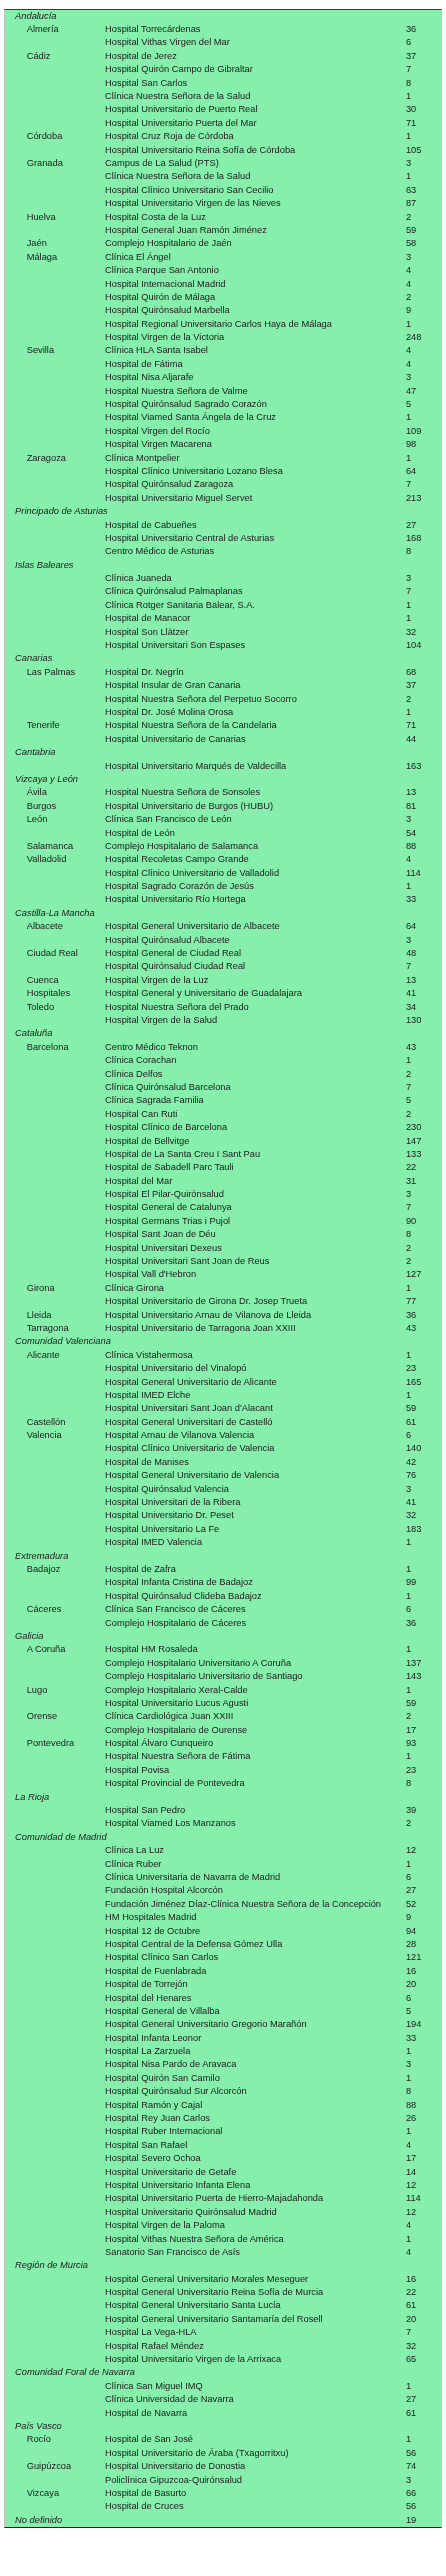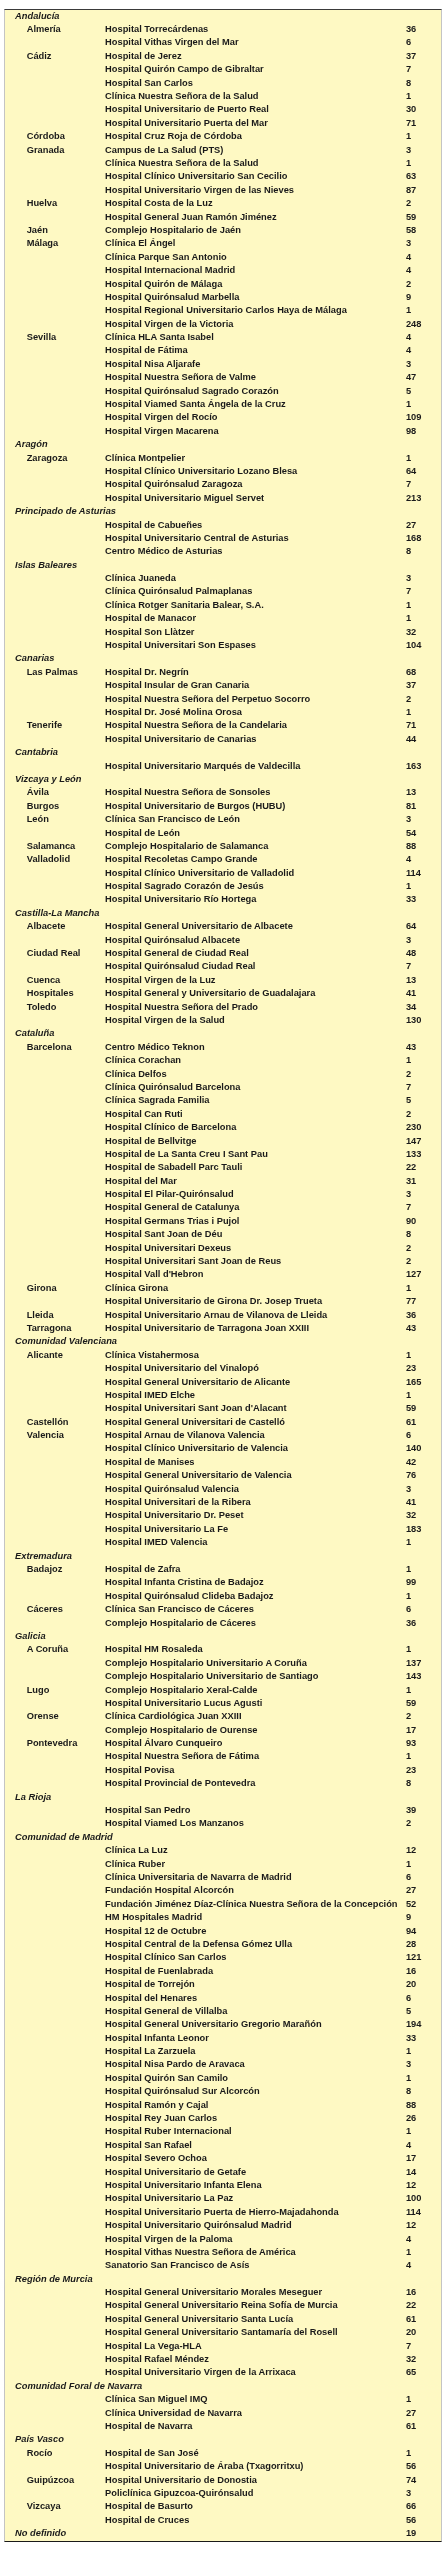--- a/index.html
+++ b/index.html
@@ -11,22 +11,21 @@
     font-family:"Liberation Sans", sans-serif;
     color:#1a1a1a;
   }
   .doc{
     position:relative;
     margin:8.7px 4.1px 0 4.1px;      
     border-top:0.6px solid #3a3a3a;
     border-bottom:0.6px solid #1a1a1a;
     border-left:0.6px solid #c4c4c4;
     border-right:0.6px solid #c4c4c4;
-    background:#fef9c3;
-    font-weight:bold;
+    background:#86efac;
   }
   .row{
     display:flex;
     align-items:center;
     height:13.4px;
     font-size:9.3px;
     line-height:13.4px;
     white-space:nowrap;
     overflow:hidden;
   }
@@ -97,20 +96,25 @@
         <div class="cell geo"></div>
         <div class="cell hospital">Hospital Universitario Puerta del Mar</div>
         <div class="cell count">71</div>
       </div>
       <div class="row">
         <div class="cell geo">Córdoba</div>
         <div class="cell hospital">Hospital Cruz Roja de Córdoba</div>
         <div class="cell count">1</div>
       </div>
       <div class="row">
+        <div class="cell geo"></div>
+        <div class="cell hospital">Hospital Universitario Reina Sofía de Córdoba</div>
+        <div class="cell count">105</div>
+      </div>
+      <div class="row">
         <div class="cell geo">Granada</div>
         <div class="cell hospital">Campus de La Salud (PTS)</div>
         <div class="cell count">3</div>
       </div>
       <div class="row">
         <div class="cell geo"></div>
         <div class="cell hospital">Clínica Nuestra Señora de la Salud</div>
         <div class="cell count">1</div>
       </div>
       <div class="row">
@@ -207,23 +211,20 @@
         <div class="cell geo"></div>
         <div class="cell hospital">Hospital Virgen del Rocío</div>
         <div class="cell count">109</div>
       </div>
       <div class="row">
         <div class="cell geo"></div>
         <div class="cell hospital">Hospital Virgen Macarena</div>
         <div class="cell count">98</div>
       </div>
       <div class="row">
-        <div class="cell region-name">Aragón</div>
-      </div>
-      <div class="row">
         <div class="cell geo">Zaragoza</div>
         <div class="cell hospital">Clínica Montpelier</div>
         <div class="cell count">1</div>
       </div>
       <div class="row">
         <div class="cell geo"></div>
         <div class="cell hospital">Hospital Clínico Universitario Lozano Blesa</div>
         <div class="cell count">64</div>
       </div>
       <div class="row">
@@ -834,25 +835,20 @@
       </div>
       <div class="row">
         <div class="cell geo"></div>
         <div class="cell hospital">Hospital Universitario de Getafe</div>
         <div class="cell count">14</div>
       </div>
       <div class="row">
         <div class="cell geo"></div>
         <div class="cell hospital">Hospital Universitario Infanta Elena</div>
         <div class="cell count">12</div>
-      </div>
-      <div class="row">
-        <div class="cell geo"></div>
-        <div class="cell hospital">Hospital Universitario La Paz</div>
-        <div class="cell count">100</div>
       </div>
       <div class="row">
         <div class="cell geo"></div>
         <div class="cell hospital">Hospital Universitario Puerta de Hierro-Majadahonda</div>
         <div class="cell count">114</div>
       </div>
       <div class="row">
         <div class="cell geo"></div>
         <div class="cell hospital">Hospital Universitario Quirónsalud Madrid</div>
         <div class="cell count">12</div>

